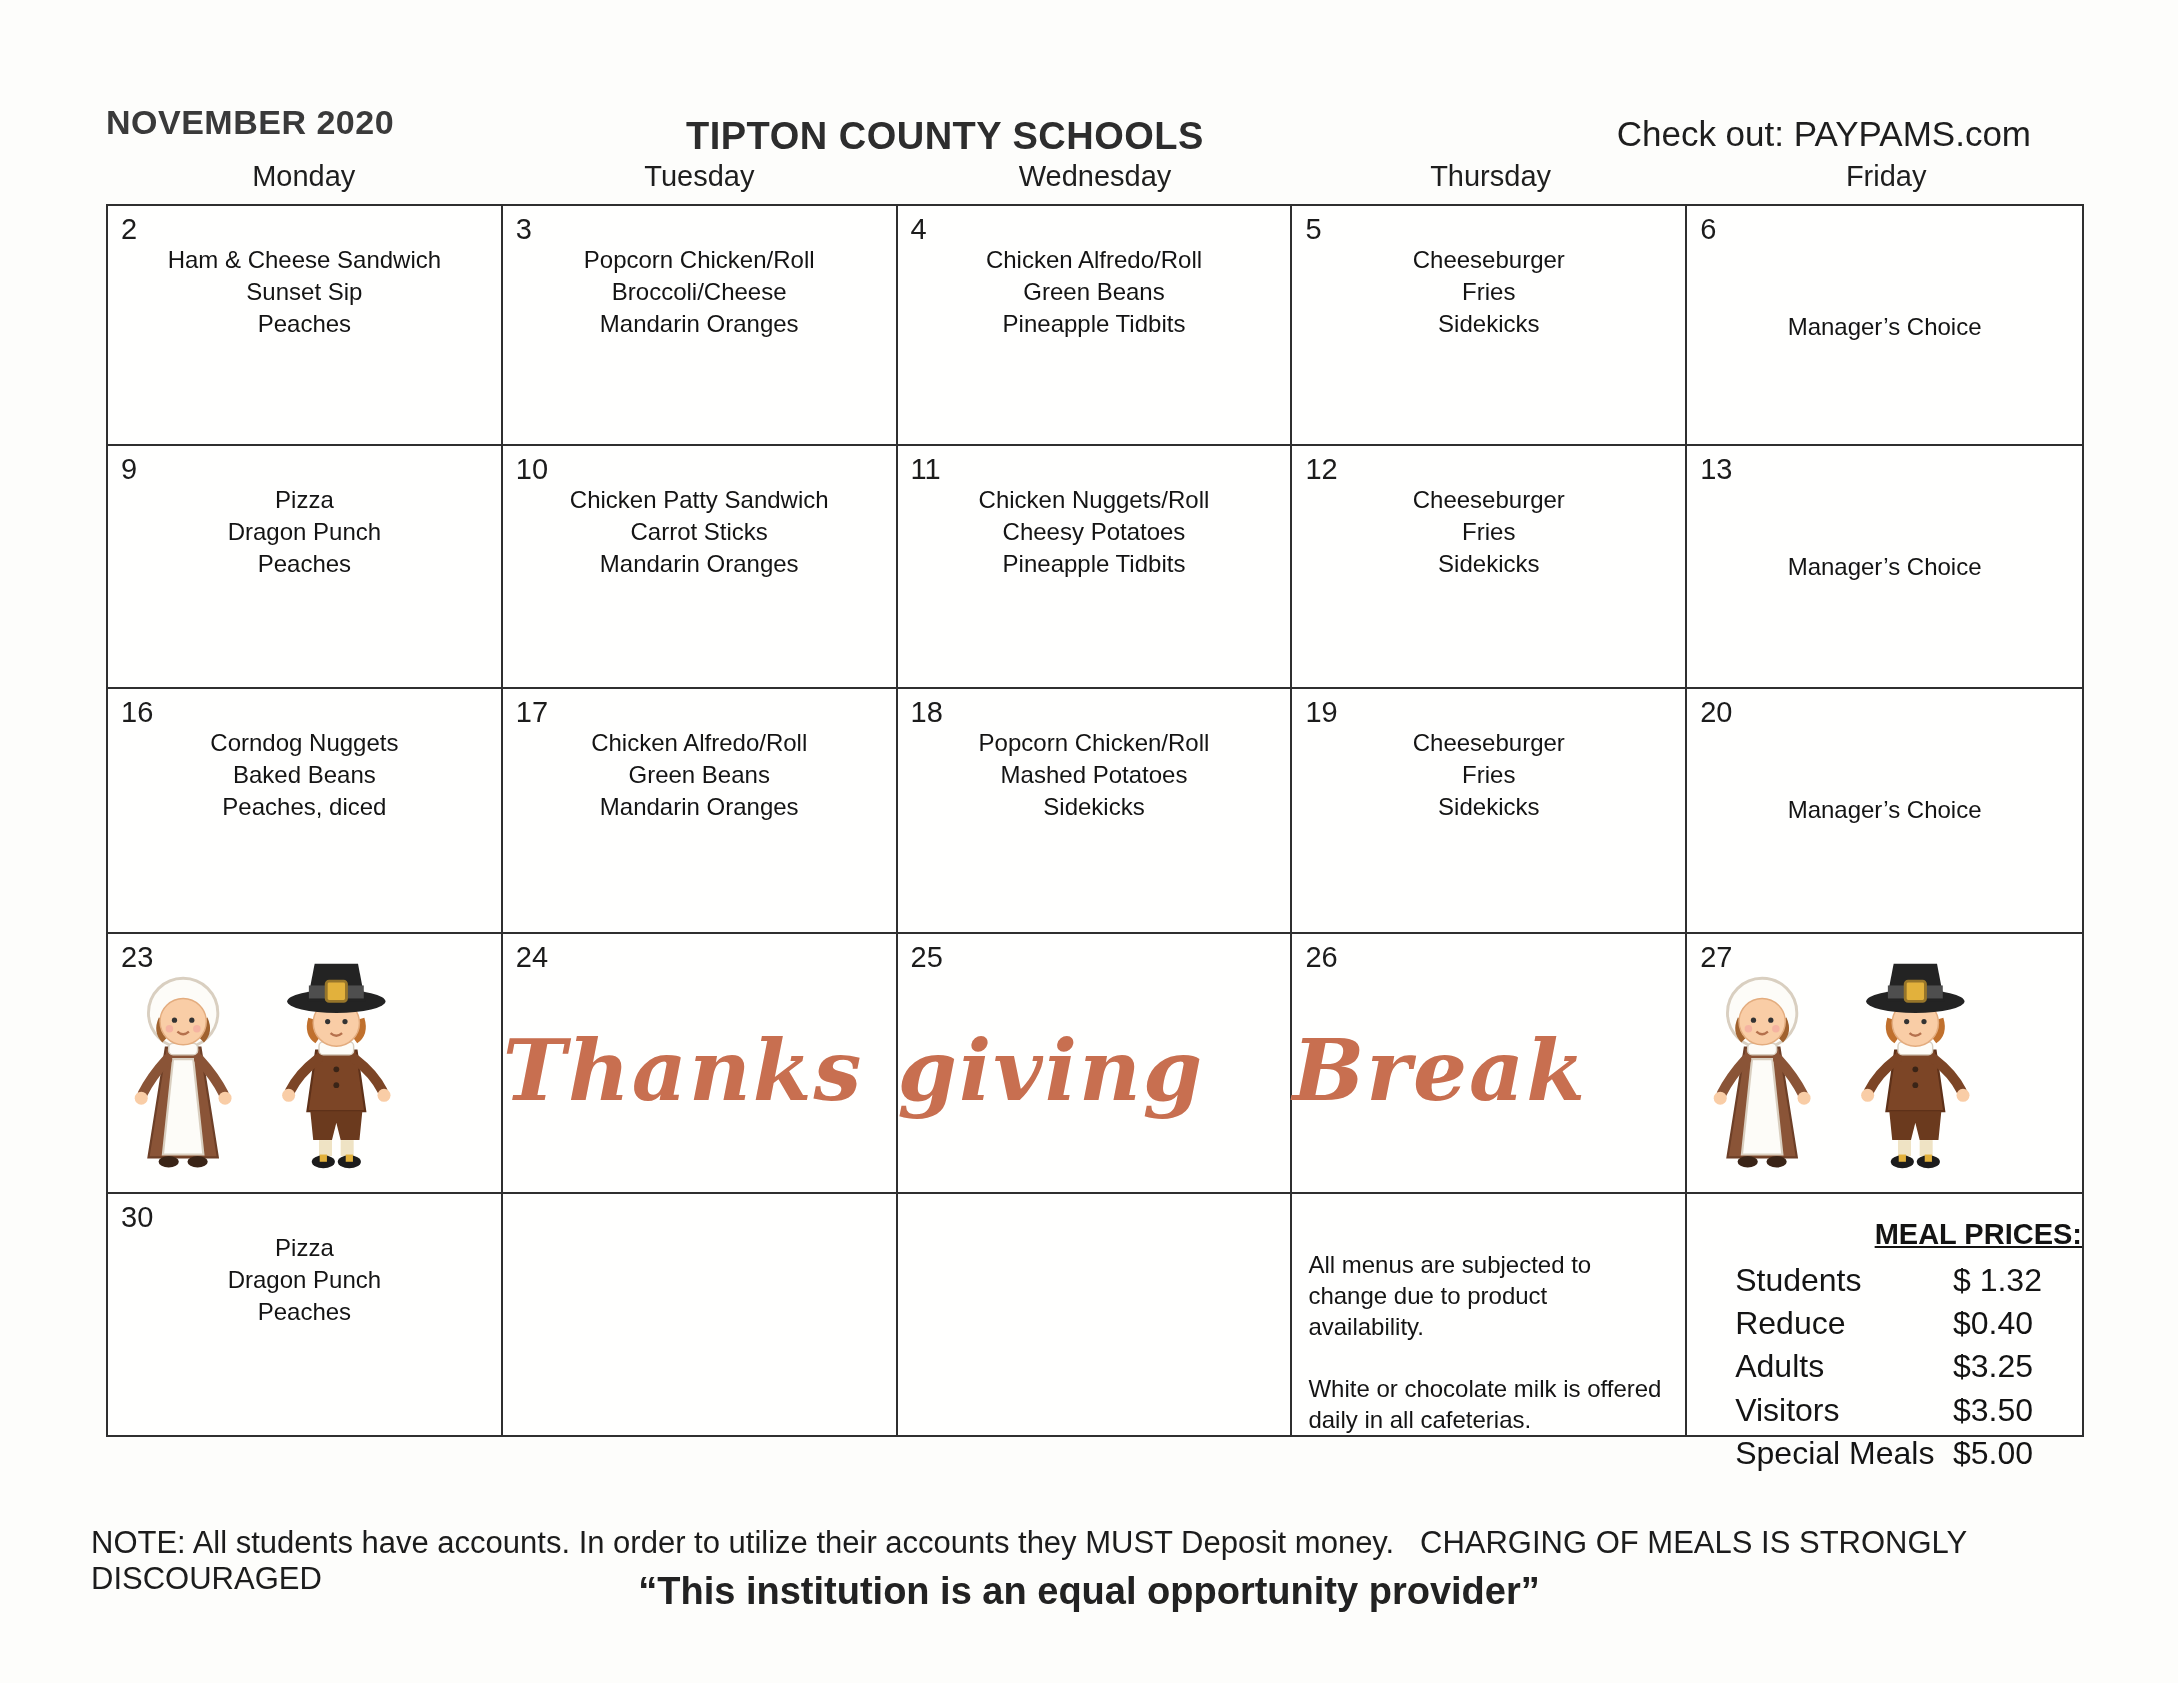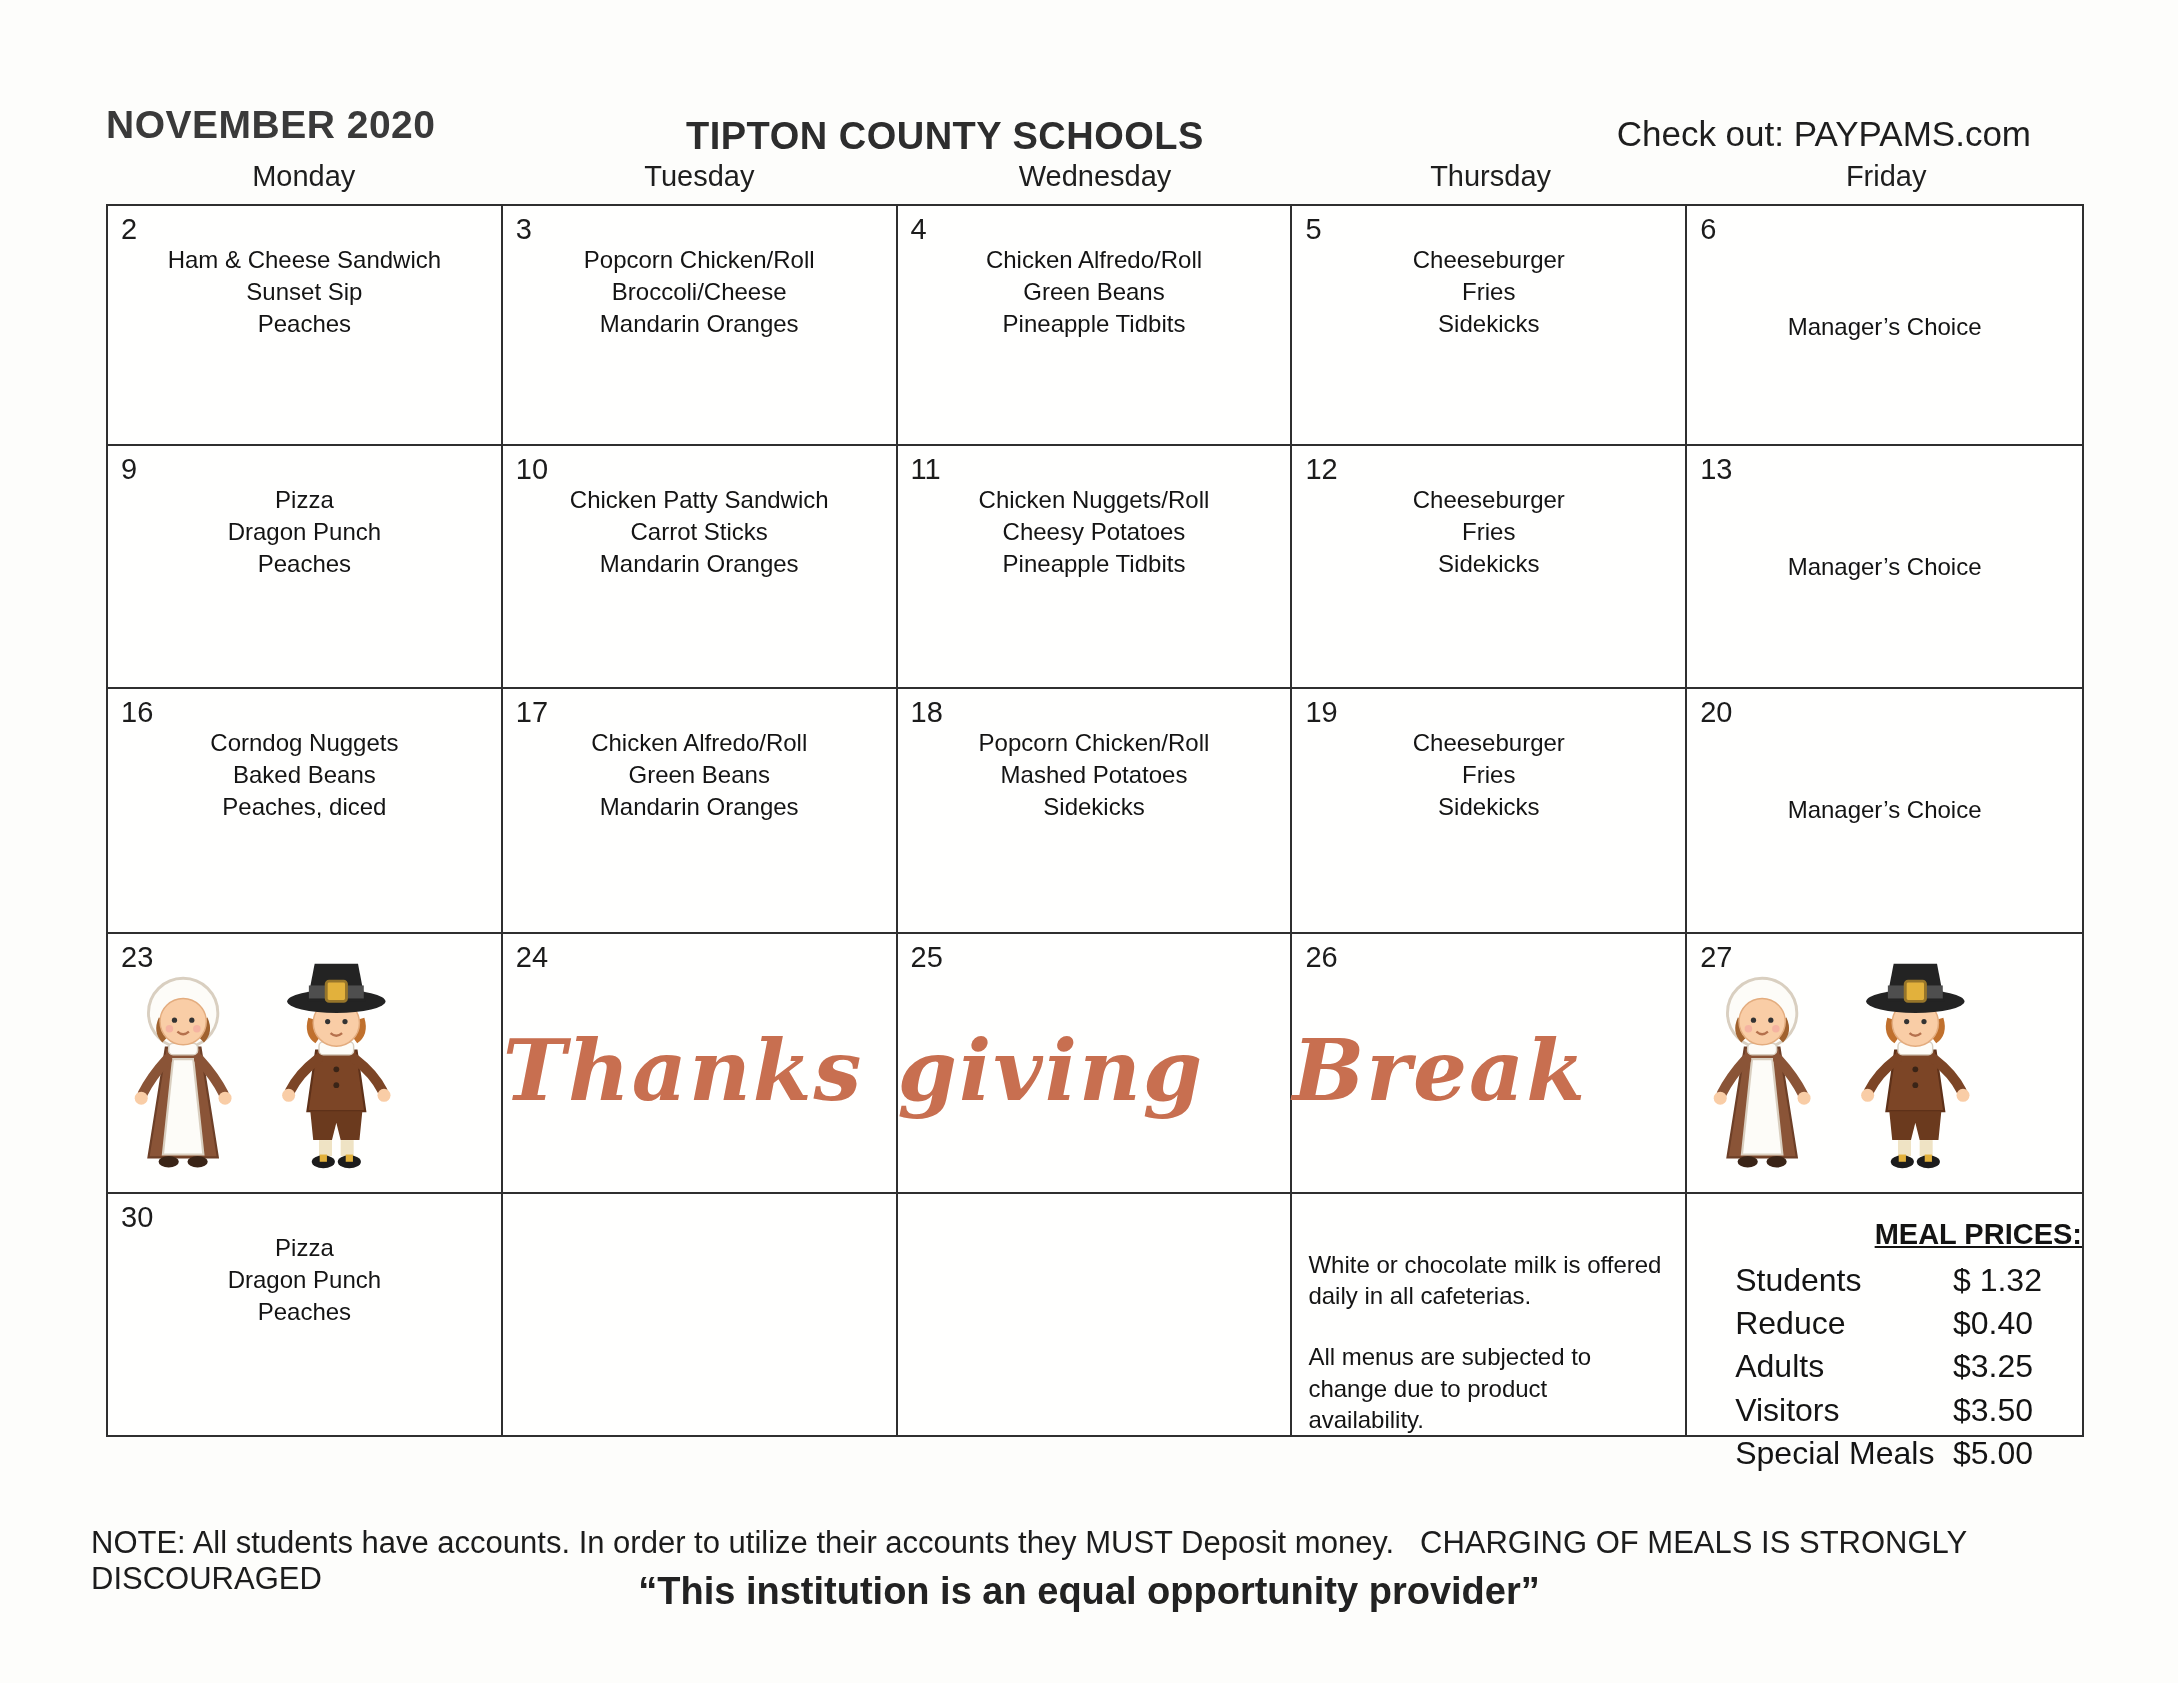--- a/index.html
+++ b/index.html
@@ -9,21 +9,21 @@
     font-family: "Liberation Sans", sans-serif;
     color: var(--ink, #1f1f1f);
     position: relative;
     overflow: hidden;
   }
   .page { position: absolute; inset: 0; }
 
   
   .month-title {
     position: absolute; left: 106px; top: 103px;
-    font-size: 39px; font-weight: 700; color: #3a3a3a; letter-spacing: 0.5px;
+    font-size: 34px; font-weight: 700; color: #3a3a3a; letter-spacing: 0.5px;
   }
   .school-title {
     position: absolute; left: 686px; top: 115px;
     font-size: 38px; font-weight: 700; color: #2d2d2d; letter-spacing: 0.5px;
   }
   .checkout {
     position: absolute; right: 147px; top: 114px;
     font-size: 35px; color: #1e1e1e;
   }
   .weekdays {
@@ -318,22 +318,22 @@
       <span class="daynum">30</span>
       <div class="menu">
         <div>Pizza</div>
         <div>Dragon Punch</div>
         <div>Peaches</div>
       </div>
     </div>
     <div class="cell"></div>
     <div class="cell"></div>
     <div class="cell notes-cell">
+      <p class="note-p">All menus are subjected to change due to product availability.</p>
       <p class="note-p">White or chocolate milk is offered daily in all cafeterias.</p>
-      <p class="note-p">All menus are subjected to change due to product availability.</p>
     </div>
     <div class="cell prices-cell">
       <div class="prices-title">MEAL PRICES:</div>
       <div class="price-row">
         <span class="price-label">Students</span>
         <span class="price-val">$ 1.32</span>
       </div>
       <div class="price-row">
         <span class="price-label">Reduce</span>
         <span class="price-val">$0.40</span>

